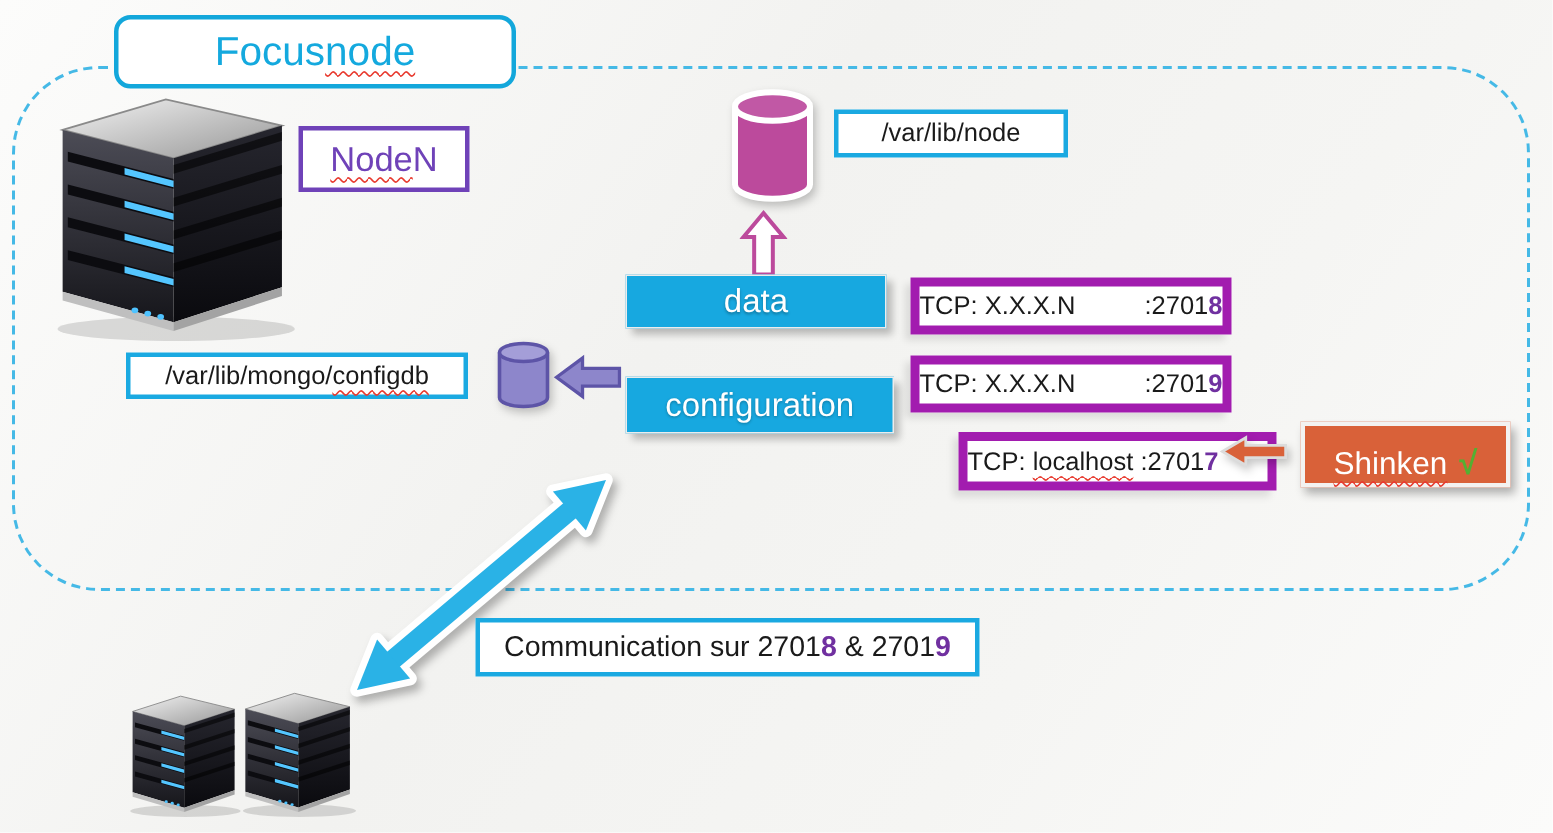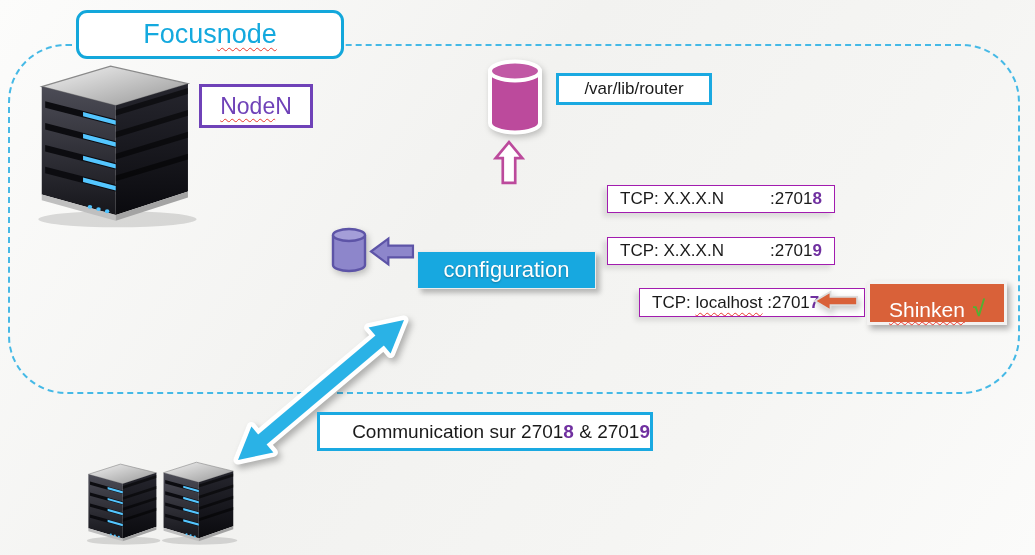--- a/index.html
+++ b/index.html
@@ -40,41 +40,41 @@
   .no-shadow{box-shadow:none;}
   
   .service-box{
     background:#17a8e0;border:1px solid #ececec;
     display:flex;align-items:center;justify-content:center;
     font-size:22px;color:#fff;text-shadow:0 1px 2px rgba(0,0,0,.3);
     box-shadow:4px 4px 5px rgba(0,0,0,0.25);
   }
   
   .tcp-box{
-    background:#fff;border:1px solid #a21caf;
+    background:#fff;border:6px solid #a21caf;
     display:flex;align-items:center;justify-content:space-between;
-    padding:0 12px;font-size:17px;color:#1a1a1a;
+    padding:0 0;font-size:17px;color:#1a1a1a;
     box-shadow:-4px 4px 5px rgba(0,0,0,0.10);
   }
   .tcp-box.single{justify-content:flex-start;margin-left:32px;}
   .digit{font-weight:700;color:#7030a0;}
   
   .shinken{
     left:867px;top:281px;width:134px;height:38px;
     background:#d96139;border:3px solid #f3f2f1;
     display:flex;align-items:flex-end;justify-content:center;gap:8px;
     font-size:21px;color:#fff;
     box-shadow:3px 4px 6px rgba(0,0,0,0.3);
   }
   .check{color:#53b032;font-size:22px;font-weight:700;text-decoration:none;}
   
   .comm{
     left:317px;top:412px;width:330px;height:33px;
     background:#fff;border:3px solid #1aa9e1;
-    display:flex;align-items:center;justify-content:flex-end;
+    display:flex;align-items:center;justify-content:center;
     font-size:19px;color:#1a1a1a;
   }
   .shadowed{filter:drop-shadow(3px 4px 3px rgba(0,0,0,0.28));}
   .soft-shadow{filter:drop-shadow(2px 3px 3px rgba(0,0,0,0.22));}
 </style>
 </head>
 <body>
 
 <svg width="0" height="0" style="position:absolute" aria-hidden="true">
   <defs>
@@ -133,27 +133,30 @@
     <span class="sq">Node</span>
       <span> N</span>
   </div>
 
   <svg class="abs soft-shadow" style="left:483px;top:57px" width="64" height="82" viewBox="0 0 64 82">
     <path d="M7,14 v52 a25,9.5 0 0 0 50,0 v-52" fill="#bc4a9c" stroke="#ffffff" stroke-width="4"></path>
     <ellipse cx="32" cy="14" rx="25" ry="9.5" fill="#c158a5" stroke="#ffffff" stroke-width="4"></ellipse>
   </svg>
 
   <div class="abs cyan-label no-shadow" style="left:556px;top:73px;width:150px;height:26px">
-    <span>/var/lib/router</span>
+    <span>/var/lib/node</span>
   </div>
 
   <svg class="abs" style="left:493px;top:139px" width="32" height="47" viewBox="0 0 36 50">
     <polygon points="18,2 33,20 25,20 25,48 11,48 11,20 3,20" fill="#ffffff" stroke="#bc4a9c" stroke-width="3"></polygon>
   </svg>
 
+  <div class="abs service-box" style="left:417px;top:183px;width:172px;height:34px">
+    <span>data</span>
+  </div>
   <div class="abs service-box" style="left:417px;top:251px;width:177px;height:36px">
     <span>configuration</span>
   </div>
 
   <div class="abs tcp-box" style="left:607px;top:185px;width:202px;height:26px">
     <span>TCP: X.X.X.N</span>
     <span><span>:2701</span><span class="digit">8</span></span>
   </div>
   <div class="abs tcp-box" style="left:607px;top:237px;width:202px;height:26px">
     <span>TCP: X.X.X.N</span>
@@ -164,20 +167,23 @@
   </div>
 
   <svg class="abs soft-shadow" style="left:329px;top:226px" width="40" height="48" viewBox="0 0 40 48">
     <path d="M4,9 v30 a16,6 0 0 0 32,0 v-30" fill="#8d86cb" stroke="#5d54a7" stroke-width="2.4"></path>
     <ellipse cx="20" cy="9" rx="16" ry="6" fill="#a49ed8" stroke="#5d54a7" stroke-width="2.4"></ellipse>
   </svg>
   <svg class="abs" style="left:368px;top:236px" width="48" height="31" viewBox="0 0 50 34">
     <polygon points="2,17 21,3 21,10.5 48,10.5 48,23.5 21,23.5 21,31" fill="#8d86cb" stroke="#5d54a7" stroke-width="2.4"></polygon>
   </svg>
 
+  <div class="abs cyan-label no-shadow" style="left:84px;top:235px;width:222px;height:25px">
+    <span><span>/var/lib/mongo/</span><span class="sq">configdb</span></span>
+  </div>
 
   <svg class="abs soft-shadow" style="left:812px;top:290px" width="48" height="22" viewBox="0 0 50 24">
     <polygon points="2,12 19,2 19,7.5 48,7.5 48,16.5 19,16.5 19,22" fill="#d96139" stroke="#dcdcdc" stroke-width="2"></polygon>
   </svg>
   <div class="abs shinken">
     <span class="sq">Shinken</span>
     <span class="check">√</span>
   </div>
 
   <svg class="abs shadowed" style="left:222px;top:308px" width="195" height="165" viewBox="0 0 195 165">

